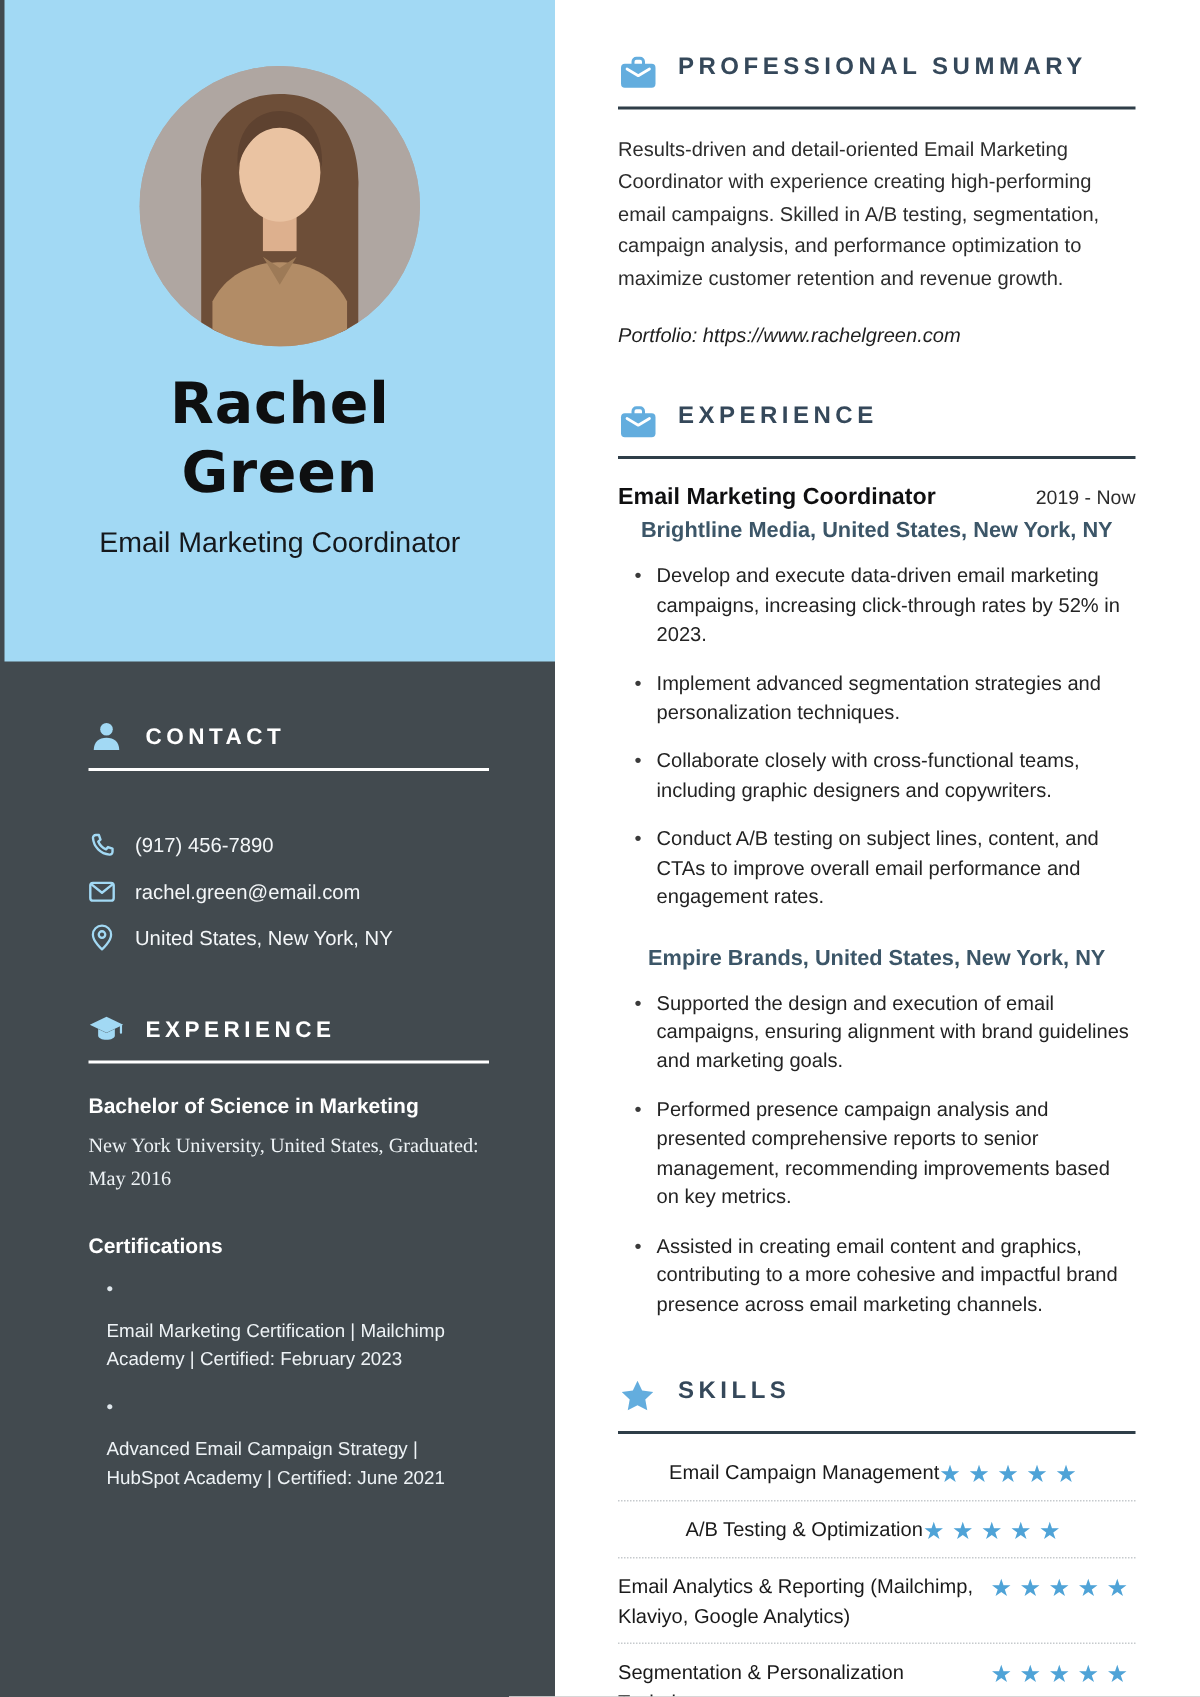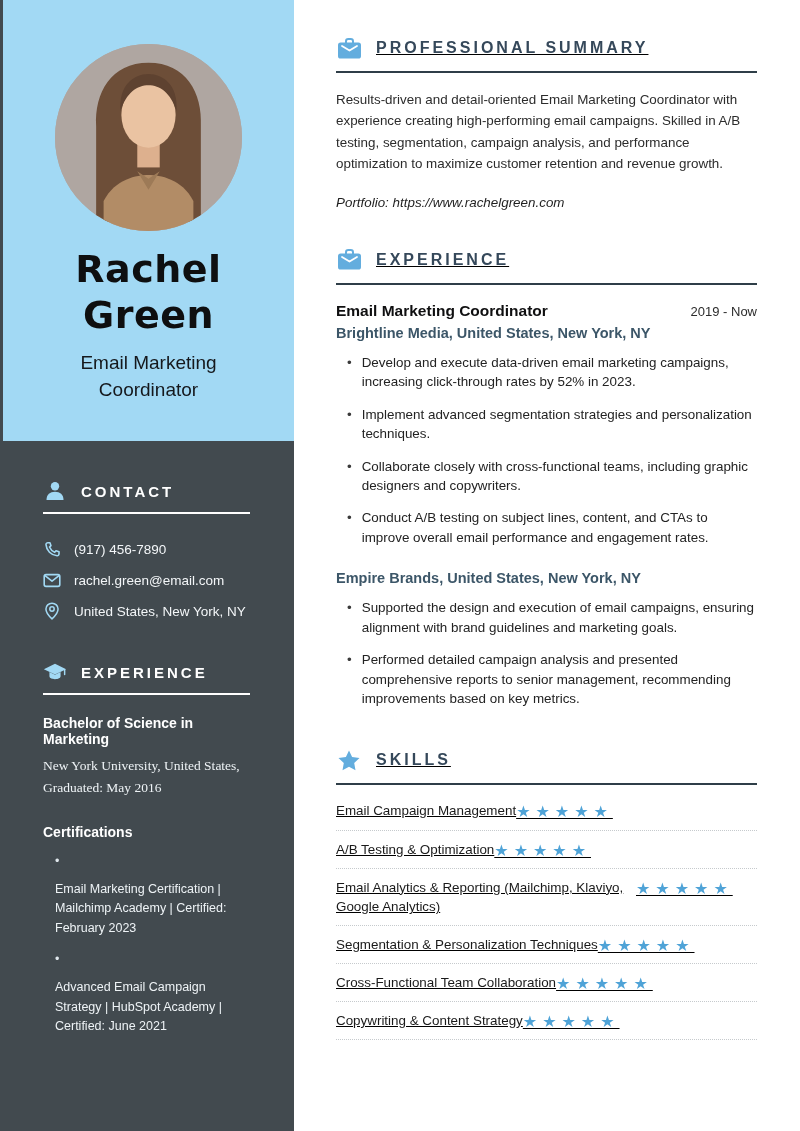--- a/index.html
+++ b/index.html
@@ -9,67 +9,67 @@
     --star-blue:#4FA3D7;
     --heading-slate:#35485A;
     --company-slate:#3C5668;
     --rule-dark:#2F3E48;
   }
   *{margin:0;padding:0;box-sizing:border-box;}
   body{background:#888;font-family:"Liberation Sans",sans-serif;}
   .page{width:800px;height:1131px;background:#fff;display:flex;overflow:hidden;margin:0 auto;}
 
   
-  .sidebar{width:294px;flex-shrink:0;background:var(--sidebar-dark);display:flex;flex-direction:column;}
+  .sidebar{width:370px;flex-shrink:0;background:var(--sidebar-dark);display:flex;flex-direction:column;}
   .hero{background:var(--sidebar-blue);margin-left:3px;height:441px;text-align:center;flex-shrink:0;}
   .avatar-wrap{width:187px;height:187px;border-radius:50%;overflow:hidden;margin:44px auto 0;background:#AFA6A1;}
   .avatar-wrap svg{display:block;width:100%;height:100%;}
   .name{margin-top:16px;font-family:"DejaVu Sans","Liberation Sans",sans-serif;font-weight:700;font-size:38px;line-height:1.2;color:#0e0f10;letter-spacing:.5px;}
   .hero-title{margin-top:12px;font-size:19px;font-weight:500;color:#15181c;line-height:1.42;padding:0 58px;}
 
-  .side-body{padding:38px 44px 0 43px;color:#fff;}
+  .side-body{padding:38px 44px 0 59px;color:#fff;}
   .side-heading{display:flex;align-items:center;gap:14px;}
   .side-heading .ico{width:24px;height:24px;display:flex;align-items:center;justify-content:center;flex-shrink:0;}
   .side-heading-label{font-size:15px;font-weight:700;letter-spacing:3px;color:#fff;}
   .side-rule{border:none;border-top:2px solid #fff;margin-top:9px;}
-  .contact-list{margin-top:26px;text-align:right;}
+  .contact-list{margin-top:40px;text-align:right;}
   .contact-item{display:flex;align-items:center;gap:13px;margin-bottom:13px;font-size:13.5px;color:#f3f6f8;}
   .contact-item .cico{width:18px;height:18px;flex-shrink:0;display:flex;align-items:center;justify-content:center;}
 
   .edu-section{margin-top:40px;}
   .degree{margin-top:20px;font-size:14px;font-weight:700;color:#fff;}
   .school{margin-top:8px;font-size:13.5px;line-height:1.65;color:#eef3f6;font-family:Liberation Serif, serif;}
   .certs-title{margin-top:24px;font-size:14px;font-weight:700;color:#fff;}
   .cert-item{display:flex;gap:9px;margin-top:12px;padding-left:12px;font-size:12.5px;line-height:1.55;color:#eef3f6;flex-direction:column;}
   .bullet-dot{flex-shrink:0;color:#dfe7ec;}
   .bullet-dot::before{content:"•";}
 
   
   .main{flex:1;background:#fff;padding:36px 43px 0 42px;}
-  .m-heading{display:flex;align-items:center;gap:14px;text-decoration:underline;}
+  .m-heading{display:flex;align-items:flex-start;gap:14px;}
   .m-heading .ico{width:26px;height:24px;display:flex;align-items:center;justify-content:center;flex-shrink:0;}
   .m-heading-label{font-size:16px;font-weight:700;letter-spacing:3px;color:var(--heading-slate);}
   .m-rule{border:none;border-top:2px solid var(--rule-dark);margin-top:11px;}
   .summary-text{margin-top:16px;font-size:13.4px;line-height:1.6;color:#2c2c2c;}
   .portfolio{margin-top:20px;font-size:13.4px;font-style:italic;color:#1f1f1f;}
 
   .experience{margin-top:38px;}
   .job{margin-top:17px;}
   .job + .job{margin-top:23px;}
   .job-head{display:flex;justify-content:space-between;align-items:baseline;}
   .job-title{font-size:15.5px;font-weight:700;color:#0f0f10;}
   .job-date{font-size:13px;color:#2c2c2c;white-space:nowrap;}
-  .job-company{margin-top:5px;font-size:14.5px;font-weight:700;color:var(--company-slate);}
+  .job-company{margin-top:5px;font-size:14.5px;font-weight:700;color:var(--company-slate);text-align:center;}
   .job-bullets{margin-top:12px;}
   .jb{display:flex;gap:10px;padding-left:11px;margin-bottom:13px;font-size:13.4px;line-height:1.45;color:#232323;}
   .jb .bullet-dot{color:#3a3a3a;}
 
   .skills{margin-top:40px;}
   .skill-rows{margin-top:7px;}
-  .skill-row{display:flex;justify-content:flex-start;align-items:flex-start;padding:9px 0 8px;border-bottom:1px dotted #c6cacd;text-decoration:underline;}
+  .skill-row{display:flex;justify-content:center;align-items:flex-start;padding:9px 0 8px;border-bottom:1px dotted #c6cacd;}
   .skill-label{font-size:13.4px;color:#1a1a1a;line-height:1.45;max-width:300px;}
   .skill-stars{font-family:"DejaVu Sans",sans-serif;font-size:16px;letter-spacing:5px;color:var(--star-blue);white-space:nowrap;line-height:1.2;margin-top:1px;}
 </style>
 </head>
 <body>
 
 <div class="page">
 
   <aside class="sidebar">
 
@@ -222,21 +222,25 @@
 
       <article class="job">
         <div class="job-company">Empire Brands, United States, New York, NY</div>
         <div class="job-bullets">
           <div class="jb">
               <span class="bullet-dot"></span>
               <span>Supported the design and execution of email campaigns, ensuring alignment with brand guidelines and marketing goals.</span>
             </div>
           <div class="jb">
               <span class="bullet-dot"></span>
-              <span>Performed detailed campaign analysis and presented comprehensive reports to senior management, recommending improvements based on key metrics.</span>
+              <span>Performed presence campaign analysis and presented comprehensive reports to senior management, recommending improvements based on key metrics.</span>
+            </div>
+          <div class="jb">
+              <span class="bullet-dot"></span>
+              <span>Assisted in creating email content and graphics, contributing to a more cohesive and impactful brand presence across email marketing channels.</span>
             </div>
         </div>
       </article>
     </section>
 
     <section class="skills">
       <div class="m-heading">
         <span class="ico">
           <svg width="24" height="23" viewBox="0 0 24 23">
             <path d="M12 1.5 L15.1 8 L22.5 9 L17.2 14 L18.5 21.2 L12 17.8 L5.5 21.2 L6.8 14 L1.5 9 L8.9 8 Z" style="fill:var(--accent-blue)"></path>

